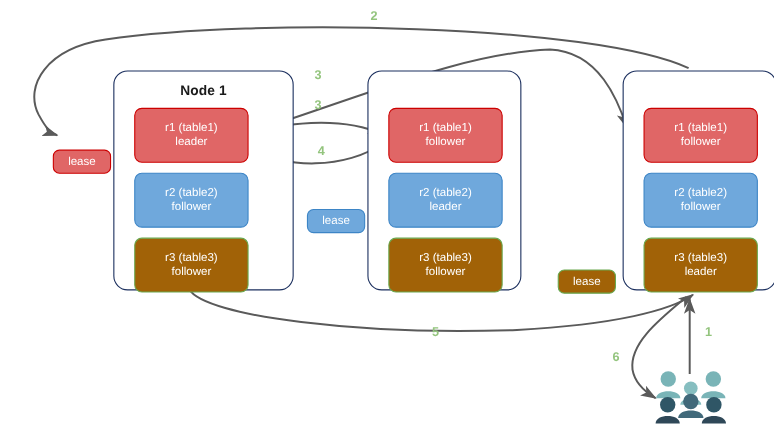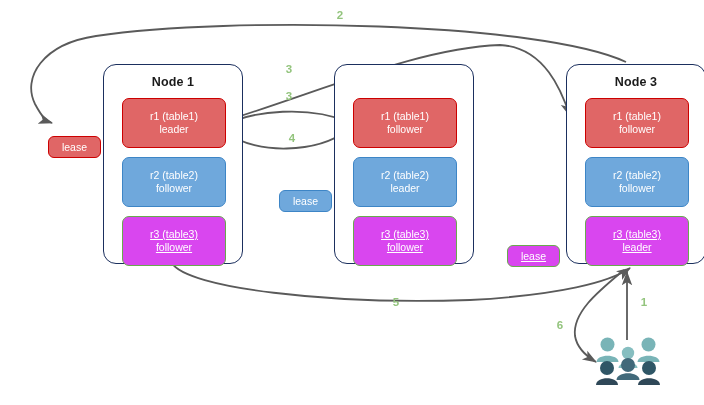--- a/index.html
+++ b/index.html
@@ -61,23 +61,22 @@
   .replica .ln { display: block; }
   .rep-red {
     background: #e06666;
     border-color: #cc0000;
   }
   .rep-blue {
     background: #6fa8dc;
     border-color: #3d85c6;
   }
   .rep-green {
-    background: #d946ef;
+    background: #a16207;
     border-color: #6aa84f;
-    text-decoration: underline;
   }
   .lease {
     position: absolute;
     box-sizing: border-box;
     border-radius: 6px;
     display: flex;
     align-items: center;
     justify-content: center;
     color: #ffffff;
     font-size: 10.5px;
@@ -135,21 +134,21 @@
   <div class="lease rep-red" style="left:48px; top:112px; width:53px; height:22px;">
     <span>lease</span>
   </div>
   <div class="lease rep-blue" style="left:279px; top:166px; width:53px; height:22px;">
     <span>lease</span>
   </div>
   <div class="lease rep-green" style="left:507px; top:221px; width:53px; height:22px;">
     <span>lease</span>
   </div>
 
-  <div class="node-box" style="left:103px; top:64px; width:140px; height:200px;padding-left:19px;">
+  <div class="node-box" style="left:103px; top:64px; width:164px; height:200px;padding-left:19px;">
     <div class="node-title">Node 1</div>
     <div class="replica rep-red" style="left:18px; top:33px; width:104px; height:50px;">
       <span class="ln">r1 (table1)</span>
       <span class="ln">leader</span>
     </div>
     <div class="replica rep-blue" style="left:18px; top:92px; width:104px; height:50px;">
       <span class="ln">r2 (table2)</span>
       <span class="ln">follower</span>
     </div>
     <div class="replica rep-green" style="left:18px; top:151px; width:104px; height:50px;">
@@ -167,21 +166,20 @@
       <span class="ln">r2 (table2)</span>
       <span class="ln">leader</span>
     </div>
     <div class="replica rep-green" style="left:18px; top:151px; width:104px; height:50px;">
       <span class="ln">r3 (table3)</span>
       <span class="ln">follower</span>
     </div>
   </div>
 
   <div class="node-box" style="left:566px; top:64px; width:140px; height:200px;">
-    <div class="node-title">Node 3</div>
     <div class="replica rep-red" style="left:18px; top:33px; width:104px; height:50px;">
       <span class="ln">r1 (table1)</span>
       <span class="ln">follower</span>
     </div>
     <div class="replica rep-blue" style="left:18px; top:92px; width:104px; height:50px;">
       <span class="ln">r2 (table2)</span>
       <span class="ln">follower</span>
     </div>
     <div class="replica rep-green" style="left:18px; top:151px; width:104px; height:50px;">
       <span class="ln">r3 (table3)</span>

